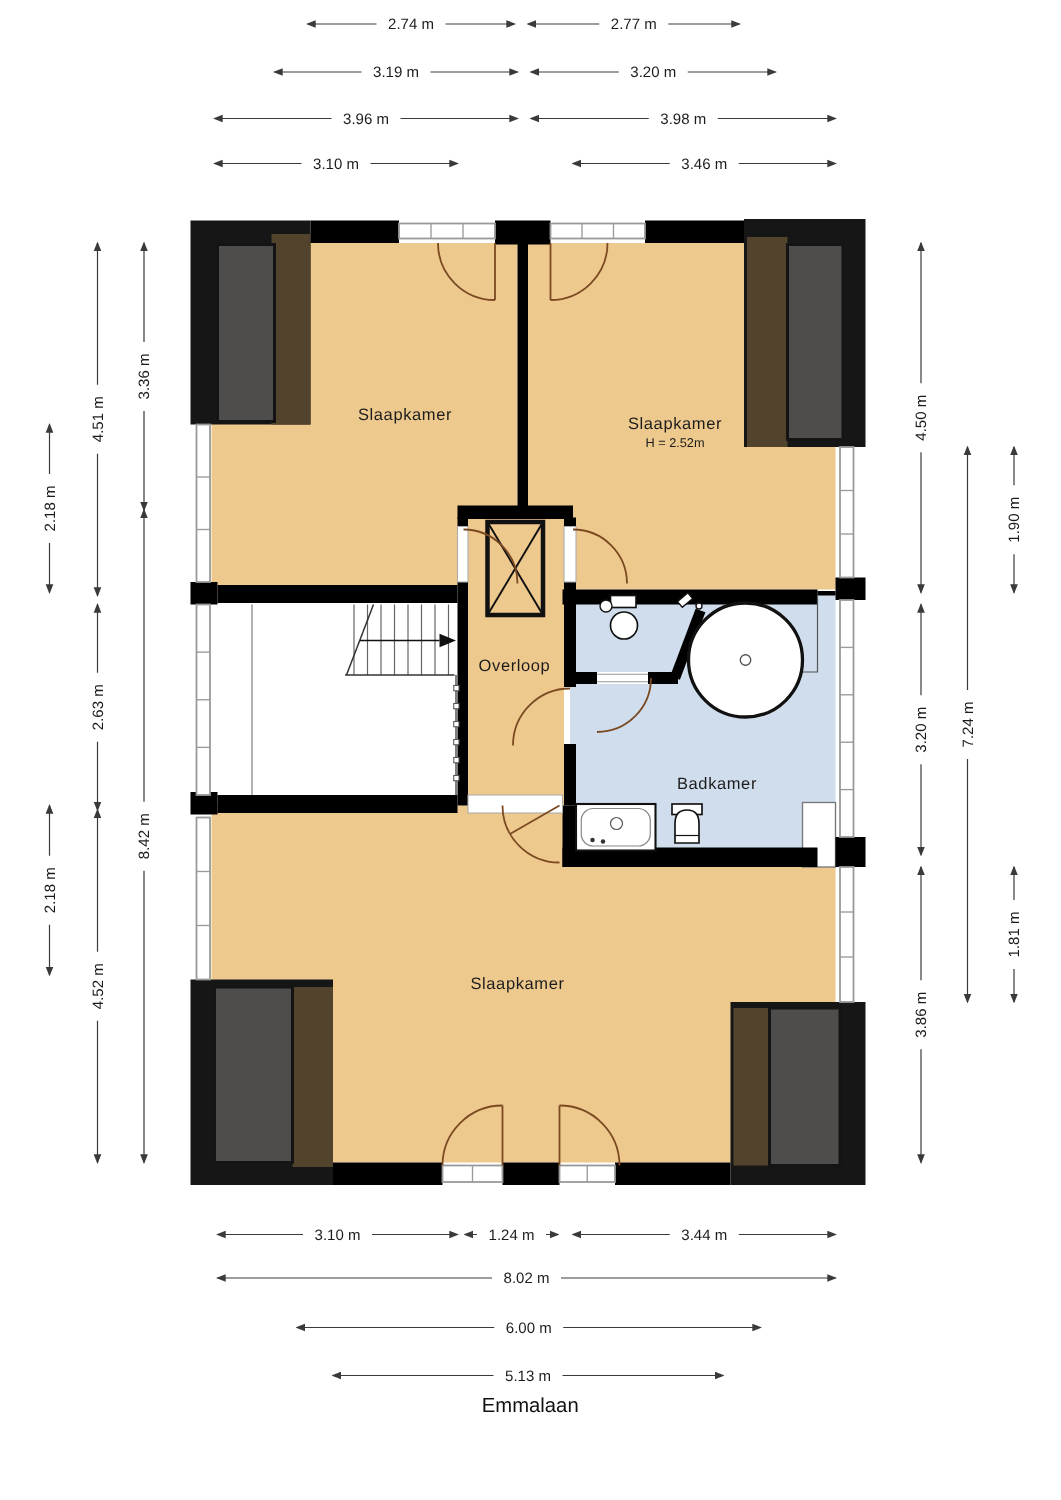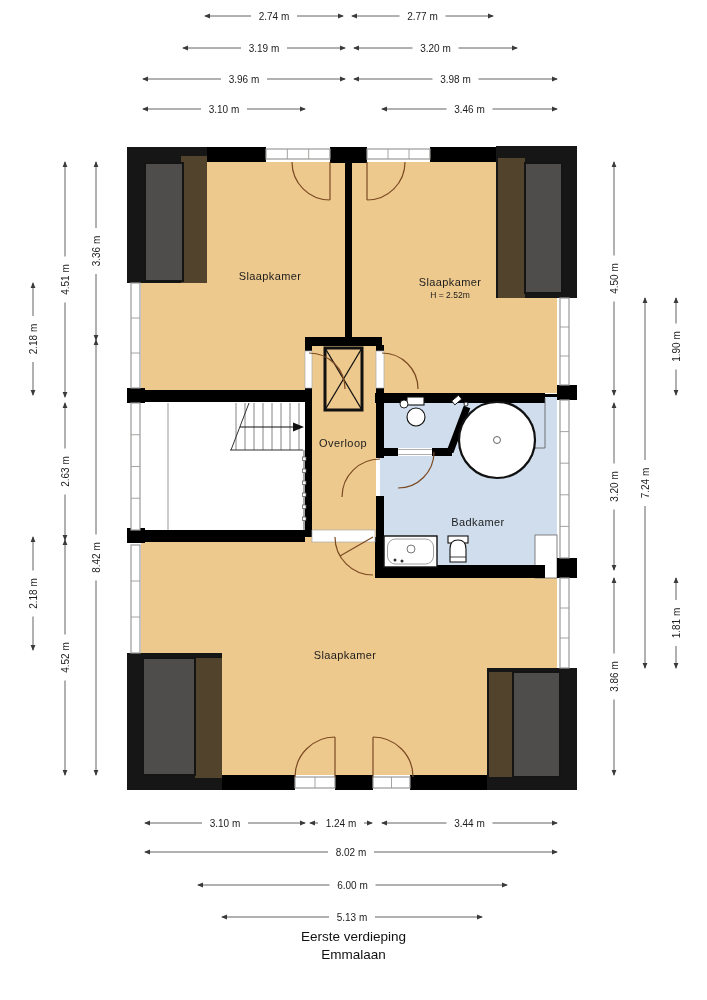--- a/index.html
+++ b/index.html
@@ -360,15 +360,14 @@
       </g>
       <g>
         <line x1="676" y1="578" x2="676" y2="668" class="dimline" marker-start="url(#arr)" marker-end="url(#arr)"></line>
         <rect x="669.5" y="600" width="13" height="46" fill="#fff"></rect>
         <text x="676" y="626.5" class="dimtext" text-anchor="middle" transform="rotate(-90 676 623)">1.81 m</text>
       </g>
     </g>
 </svg>
 
 <div id="footer">
-  <div>Eerste verdieping</div>
   <div>Emmalaan</div>
 </div>
 
 </body></html>

